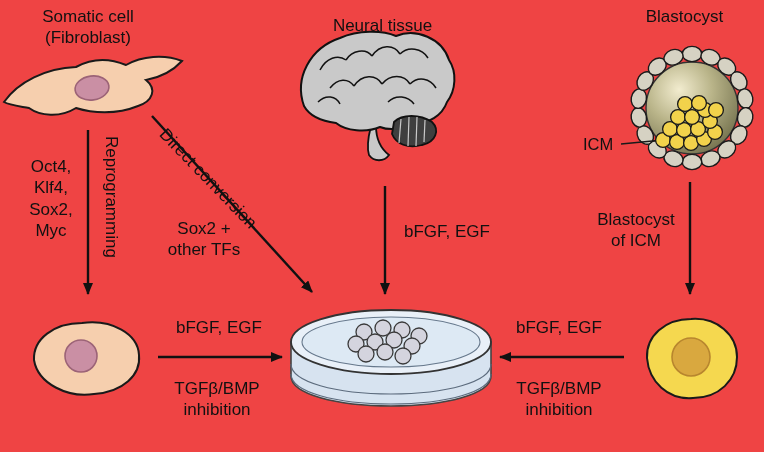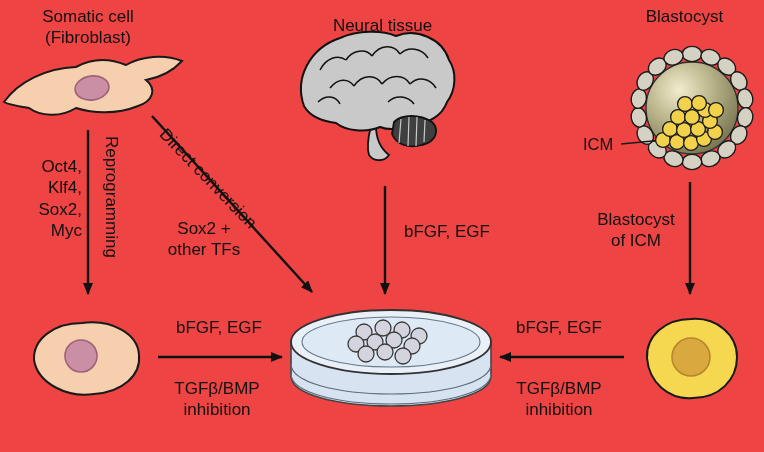--- a/index.html
+++ b/index.html
@@ -101,21 +101,21 @@
         <circle cx="103" cy="77" r="7.4"></circle>
       <circle cx="117" cy="77" r="7.4"></circle>
         <circle cx="130" cy="70" r="7.4"></circle>
       <circle cx="141" cy="70" r="7.4"></circle>
         <circle cx="110" cy="64" r="7.4"></circle>
       <circle cx="124" cy="63" r="7.4"></circle>
     </g>
     <text x="8" y="110" font-size="16.5" fill="#111">ICM</text>
   </svg>
 
-  <div class="label center pre" style="left:20px;top:156px;width:62px;text-align:right;">Oct4,
+  <div class="label center pre" style="left:20px;top:156px;width:62px;">Oct4,
 Klf4,
 Sox2,
 Myc</div>
   <div class="label rot90" style="left:122px;top:136px;">Reprogramming</div>
   <div class="label rot46" style="left:170px;top:124px;">Direct conversion</div>
   <div class="label center pre" style="left:152px;top:218px;width:104px;">Sox2 +
 other TFs</div>
   <div class="label" style="left:404px;top:221px;width:120px;">bFGF, EGF</div>
   <div class="label center pre" style="left:592px;top:209px;width:88px;">Blastocyst
 of ICM</div>

